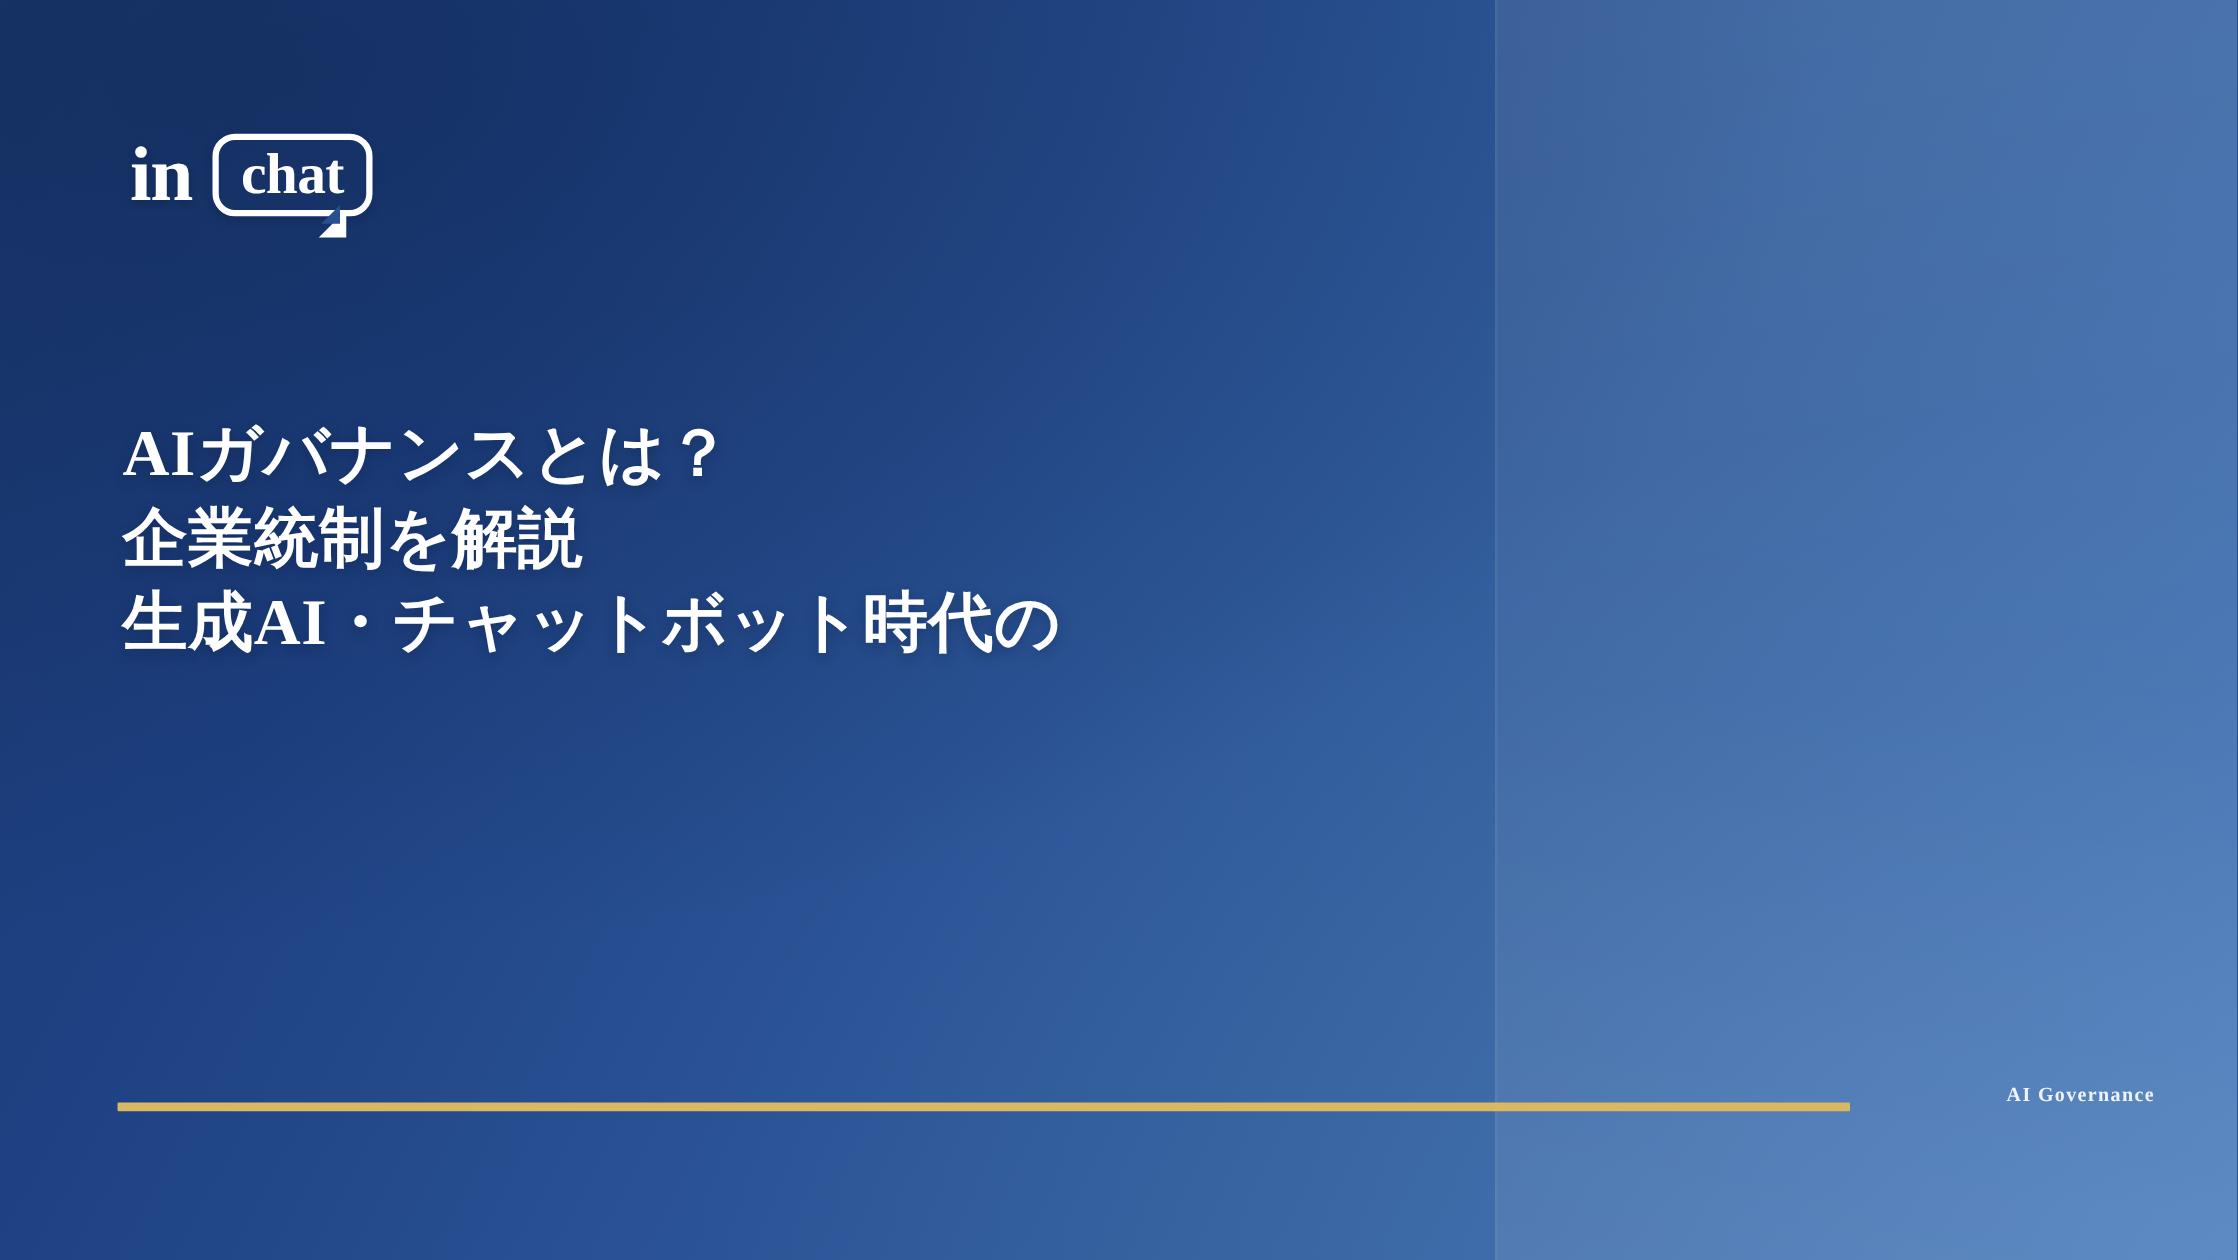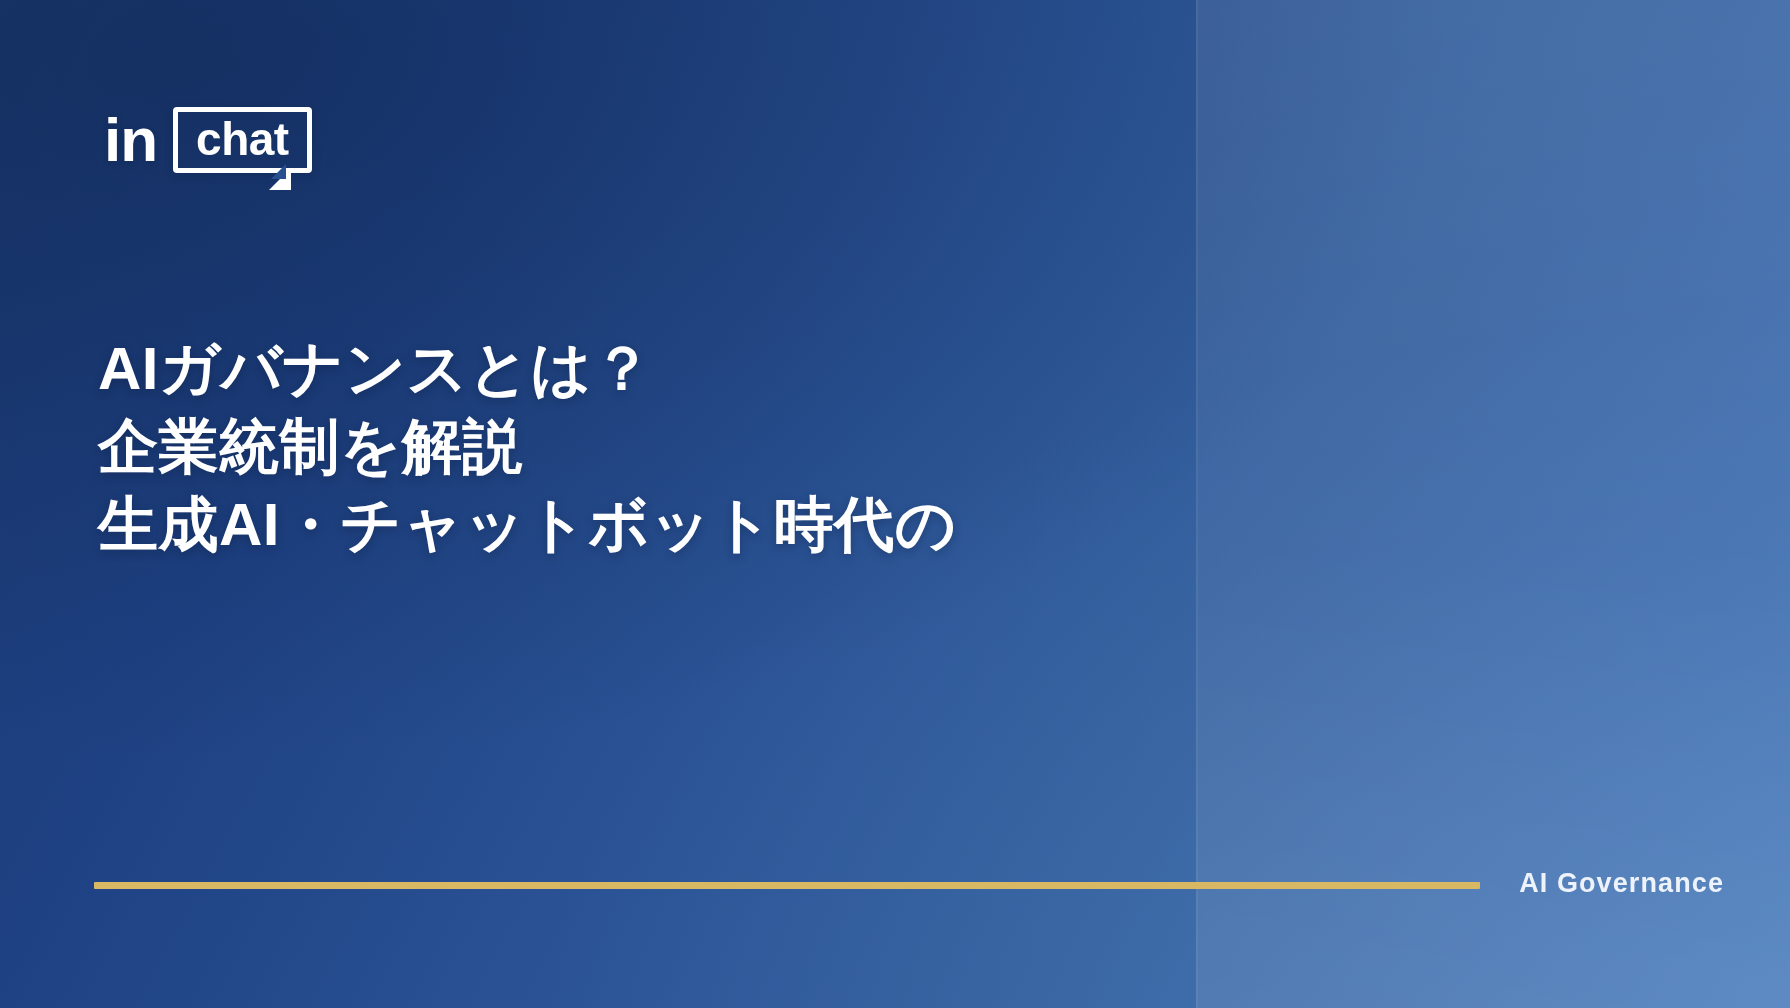--- a/index.html
+++ b/index.html
@@ -1,15 +1,15 @@
 <!DOCTYPE html>
 <html><head>
 <meta charset="utf-8">
 <style>
-  * { margin:0; padding:0; box-sizing:border-box; }
+  * { margin:0; padding:0; box-sizing:border-box;font-family:Liberation Serif, serif; }
   html, body {
     width:1790px; height:1008px;
     overflow:hidden;
     background:#1f4284;
     font-family:"Liberation Sans","DejaVu Sans",sans-serif;
   }
 
   .canvas {
     position:relative;
     width:1790px; height:1008px;
@@ -61,21 +61,21 @@
     font-size:62px;
     font-weight:700;
     letter-spacing:-1px;
     line-height:1;
     margin-right:16px;
     text-shadow:0 2px 6px rgba(10,25,55,.30);
   }
   .logo-bubble {
     position:relative;
     border:5px solid #ffffff;
-    border-radius:4px;
+    border-radius:18px;
     padding:3px 18px 5px 18px;
     display:flex; align-items:center; justify-content:center;
     box-shadow:0 2px 8px rgba(10,25,55,.22);
   }
   .logo-bubble-text {
     color:#ffffff;
     font-size:46px;
     font-weight:700;
     line-height:1.05;
     letter-spacing:-.5px;
@@ -104,21 +104,21 @@
 
   
   .headline {
     position:absolute;
     left:98px;
     top:330px;
     width:1460px;
   }
   .headline-line {
     color:#ffffff;
-    font-size:60px;
+    font-size:52px;
     font-weight:700;
     line-height:1.30;
     letter-spacing:.5px;
     white-space:nowrap;
     text-shadow:0 3px 10px rgba(8,24,55,.32);
   }
 
   
   .footer-rule {
     position:absolute;
@@ -127,21 +127,21 @@
     width:1386px;
     height:7px;
     background:#d9b863;
     border-radius:1px;
   }
   .footer-label {
     position:absolute;
     right:66px;
     top:868px;
     color:#eef3fb;
-    font-size:27px;
+    font-size:16px;
     font-weight:700;
     letter-spacing:1.1px;
     white-space:nowrap;
   }
 </style>
 </head>
 <body>
 
 <div class="canvas">
 

